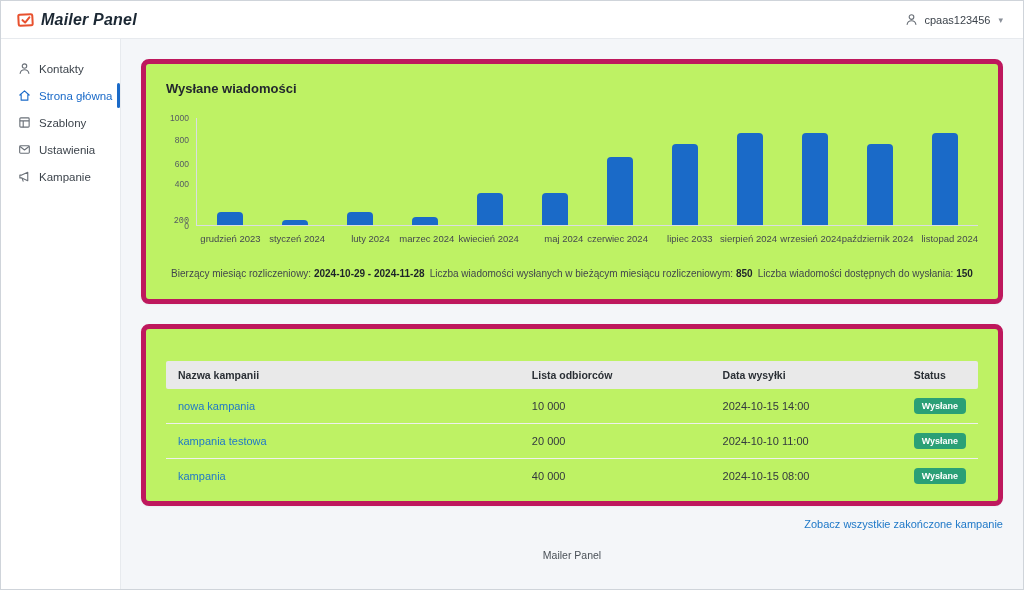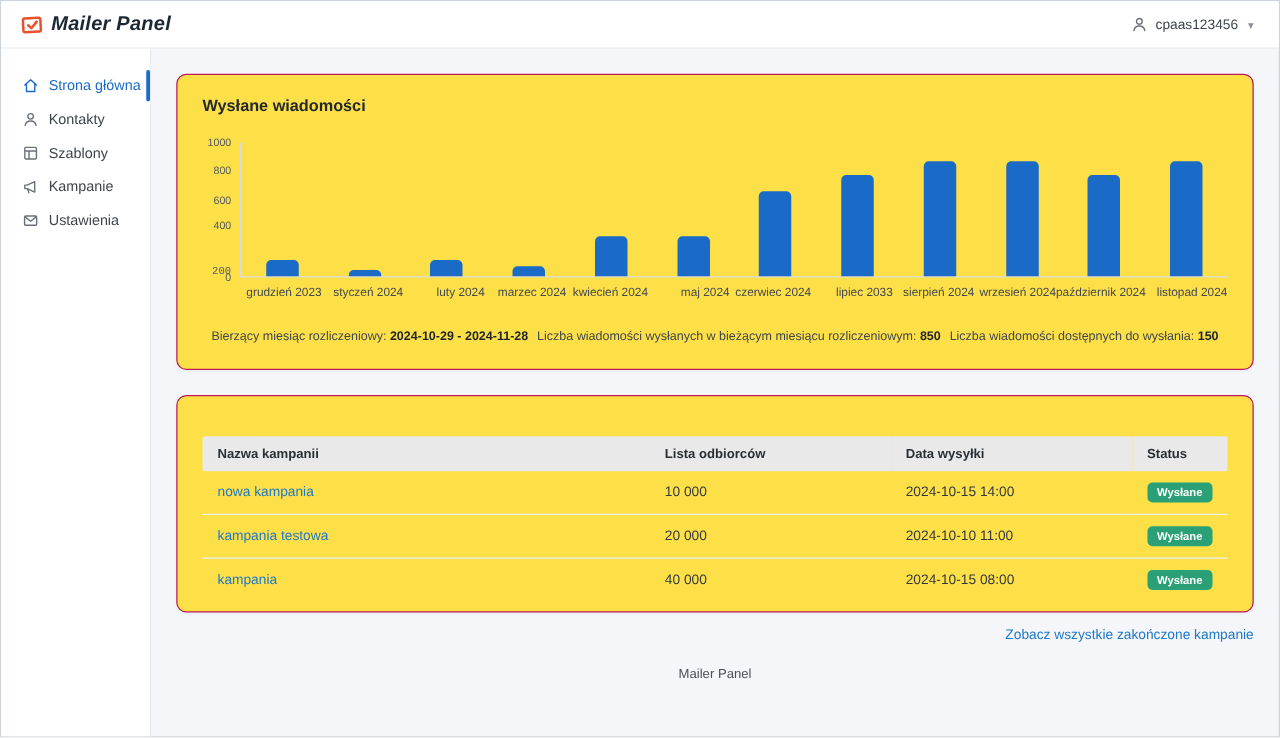--- a/index.html
+++ b/index.html
@@ -47,21 +47,21 @@
   .side-item.active { color:var(--accent); font-weight:normal; }
   .side-item.active::after {
     content:""; position:absolute; right:0; top:1px; bottom:1px;
     width:3px; background:var(--accent); border-radius:2px;
   }
   .content {
     flex:1; padding:20px 20px 0 20px; min-width:0;
     display:flex; flex-direction:column;
   }
   .card {
-    background:#fde047; border:1px solid #be185d; border-radius:8px;
+    background:#bef264; border:5px solid #be185d; border-radius:8px;
     box-shadow:0 1px 2px rgba(25,40,60,0.04);
     padding:17px 20px 14px 20px;
   }
   .card-title { font-size:13px; font-weight:bold; color:#23282e; }
   
   .chart-card { margin-bottom:20px; }
   .chart-wrap { margin-top:22px; }
   .chart-grid { display:flex; }
   .y-axis { width:30px; position:relative; height:108px; flex:0 0 auto; }
   .y-tick {
@@ -145,63 +145,63 @@
         </svg>
       </span>
       <span>cpaas123456</span>
       <span class="chevron">▾</span>
     </div>
   </div>
 
   <div class="main-wrap">
 
     <div class="sidebar">
-        <div class="side-item active">
-          <span style="display:flex;">
-            <svg width="13" height="13" viewBox="0 0 14 14">
-              <path d="M2 6.5 L7 2 L12 6.5 M3.4 5.8 V12 H10.6 V5.8" fill="none" stroke="#1a6ac8" stroke-width="1.2" stroke-linecap="round" stroke-linejoin="round"></path>
-            </svg>
-          </span>
-          <span>Strona główna</span>
-        </div>
         <div class="side-item">
           <span style="display:flex;">
             <svg width="13" height="13" viewBox="0 0 14 14">
               <circle cx="7" cy="4.4" r="2.4" fill="none" stroke="#6a7078" stroke-width="1.2"></circle>
               <path d="M2.3 12.2 C2.8 9.6 4.7 8.4 7 8.4 C9.3 8.4 11.2 9.6 11.7 12.2" fill="none" stroke="#6a7078" stroke-width="1.2" stroke-linecap="round"></path>
             </svg>
           </span>
           <span>Kontakty</span>
         </div>
+        <div class="side-item active">
+          <span style="display:flex;">
+            <svg width="13" height="13" viewBox="0 0 14 14">
+              <path d="M2 6.5 L7 2 L12 6.5 M3.4 5.8 V12 H10.6 V5.8" fill="none" stroke="#1a6ac8" stroke-width="1.2" stroke-linecap="round" stroke-linejoin="round"></path>
+            </svg>
+          </span>
+          <span>Strona główna</span>
+        </div>
         <div class="side-item">
           <span style="display:flex;">
             <svg width="13" height="13" viewBox="0 0 14 14">
               <rect x="2" y="2" width="10" height="10" rx="1" fill="none" stroke="#6a7078" stroke-width="1.2"></rect>
               <path d="M2 5.2 H12 M5.6 5.2 V12" fill="none" stroke="#6a7078" stroke-width="1.2"></path>
             </svg>
           </span>
           <span>Szablony</span>
         </div>
         <div class="side-item">
           <span style="display:flex;">
             <svg width="13" height="13" viewBox="0 0 14 14">
+              <rect x="1.8" y="3" width="10.4" height="8" rx="1" fill="none" stroke="#6a7078" stroke-width="1.2"></rect>
+              <path d="M2.2 3.8 L7 7.5 L11.8 3.8" fill="none" stroke="#6a7078" stroke-width="1.2" stroke-linejoin="round"></path>
+            </svg>
+          </span>
+          <span>Ustawienia</span>
+        </div>
+        <div class="side-item">
+          <span style="display:flex;">
+            <svg width="13" height="13" viewBox="0 0 14 14">
               <path d="M2 5.5 V8.5 H4 L10.5 11.5 V2.5 L4 5.5 Z" fill="none" stroke="#6a7078" stroke-width="1.2" stroke-linejoin="round"></path>
               <path d="M4.5 9 L5.5 12" stroke="#6a7078" stroke-width="1.2" stroke-linecap="round"></path>
             </svg>
           </span>
           <span>Kampanie</span>
-        </div>
-        <div class="side-item">
-          <span style="display:flex;">
-            <svg width="13" height="13" viewBox="0 0 14 14">
-              <rect x="1.8" y="3" width="10.4" height="8" rx="1" fill="none" stroke="#6a7078" stroke-width="1.2"></rect>
-              <path d="M2.2 3.8 L7 7.5 L11.8 3.8" fill="none" stroke="#6a7078" stroke-width="1.2" stroke-linejoin="round"></path>
-            </svg>
-          </span>
-          <span>Ustawienia</span>
         </div>
       </div>
 
     <div class="content">
 
       <div class="card chart-card">
         <div class="card-title">Wysłane wiadomości</div>
         <div class="chart-wrap">
           <div class="chart-grid">
             <div class="y-axis">

